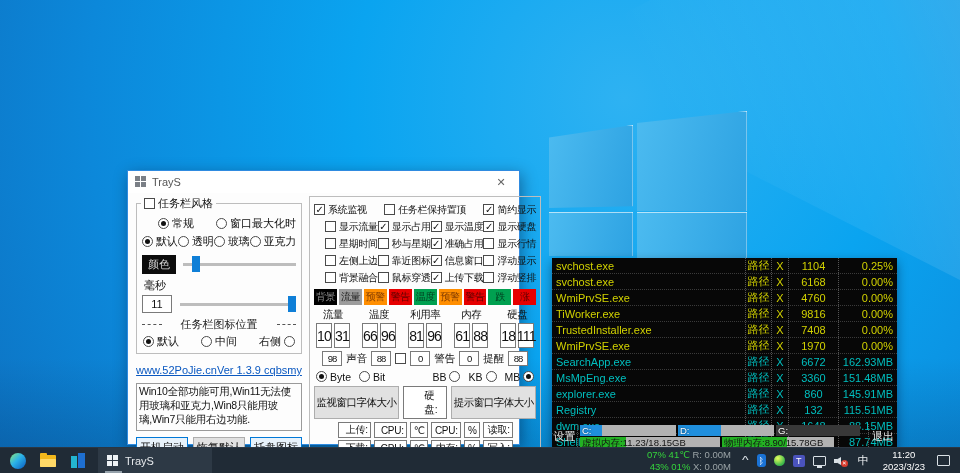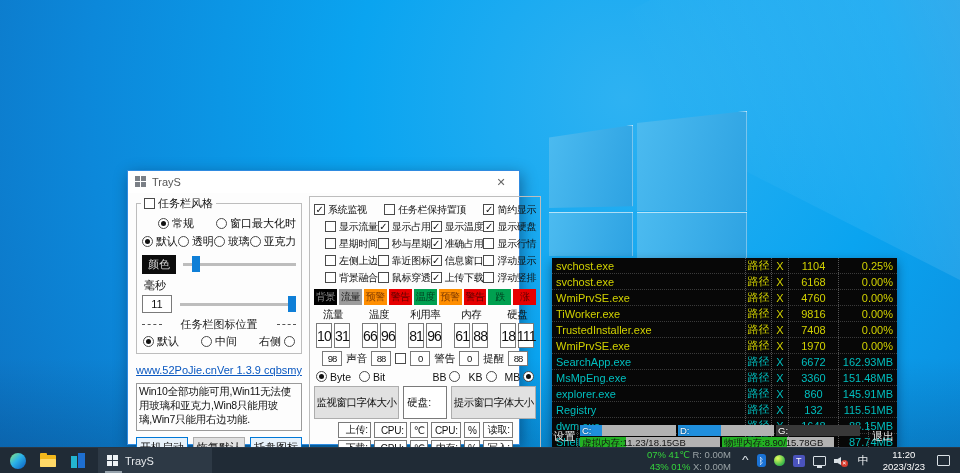--- a/index.html
+++ b/index.html
@@ -76,21 +76,21 @@
   .th-g { display:flex; flex-direction:column; align-items:center; }
   .th-l { font-size:10.5px; letter-spacing:-.5px; }
   .th-i { display:flex; gap:2px; margin-top:1px; }
   .tin { border:1px solid #7a7a7a; background:#fff; width:16px; height:25px; font-size:14px; display:flex; align-items:center; justify-content:center; letter-spacing:-.8px; }
   .sound-row { display:flex; align-items:center; justify-content:center; gap:4px; height:19px; font-size:10.5px; }
   .sin { width:20px; height:15px; font-size:9.5px; }
   .unit-row { display:flex; justify-content:space-between; align-items:center; height:17px; font-size:10.5px; padding:0 2px; }
   .unit-row .grp { display:flex; gap:8px; }
   .font-row { display:flex; gap:4px; height:33px; margin:1px 0; }
   .fbtn { flex:1.1; background:#e1e1e1; border:1px solid #adadad; font-size:10.5px; display:flex; align-items:center; justify-content:center; letter-spacing:-.5px; }
-  .fmid { width:44px; border:1px solid #7a7a7a; background:#fff; font-size:10.5px; display:flex; align-items:center; padding-left:3px; }
+  .fmid { width:44px; border:1px solid #7a7a7a; background:#fff; font-size:10.5px; display:flex; align-items:center; padding-left:20px; }
   .st-row { display:flex; gap:3px; height:16px; margin-top:2px; justify-content:center; }
   .stc { border:1px solid #7a7a7a; background:#fff; font-size:10px; display:flex; align-items:center; justify-content:flex-end; padding-right:2px; letter-spacing:-.3px; }
   .st0{width:33px}.st1{width:33px}.st2{width:18px}.st3{width:30px}.st4{width:16px}.st5{width:30px}
   .sel-row { display:flex; gap:6px; height:19px; margin-top:4px; }
 
   
   .monitor { position:absolute; left:552px; top:258px; width:345px; height:191px; background:#070707; z-index:5;
     font-size:11px; box-shadow:0 4px 10px rgba(0,0,20,.4); }
   .m-rows { height:166px; display:flex; flex-direction:column; }
   .m-row { flex:1; display:flex; align-items:center; border-bottom:1px dotted #3a3a3a; }

